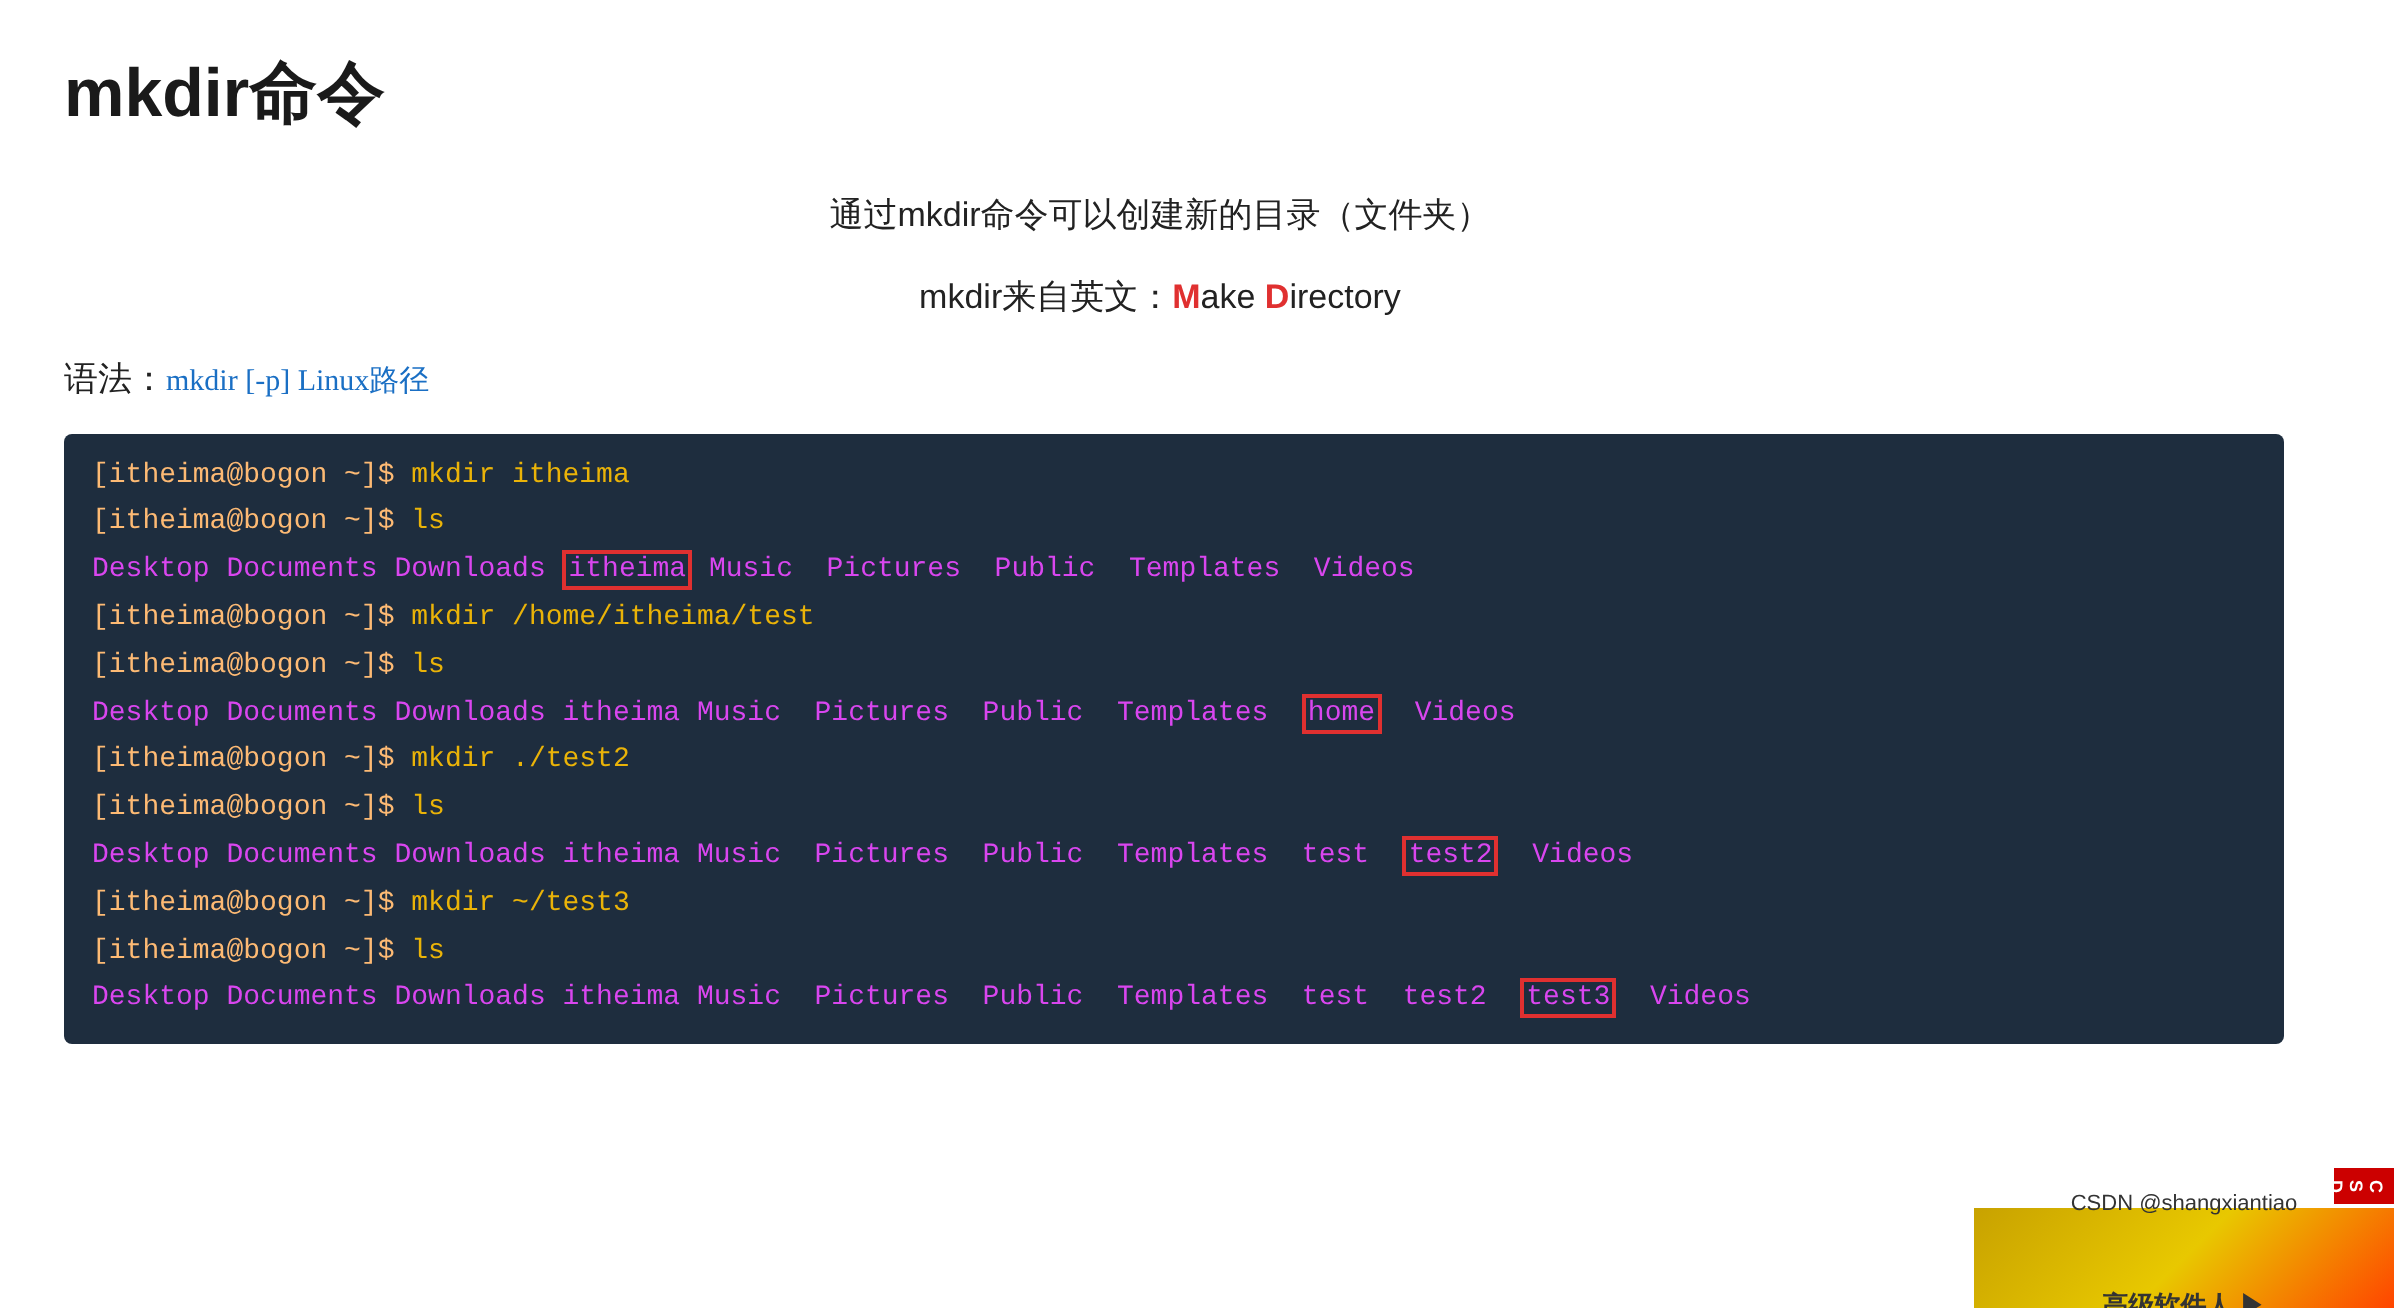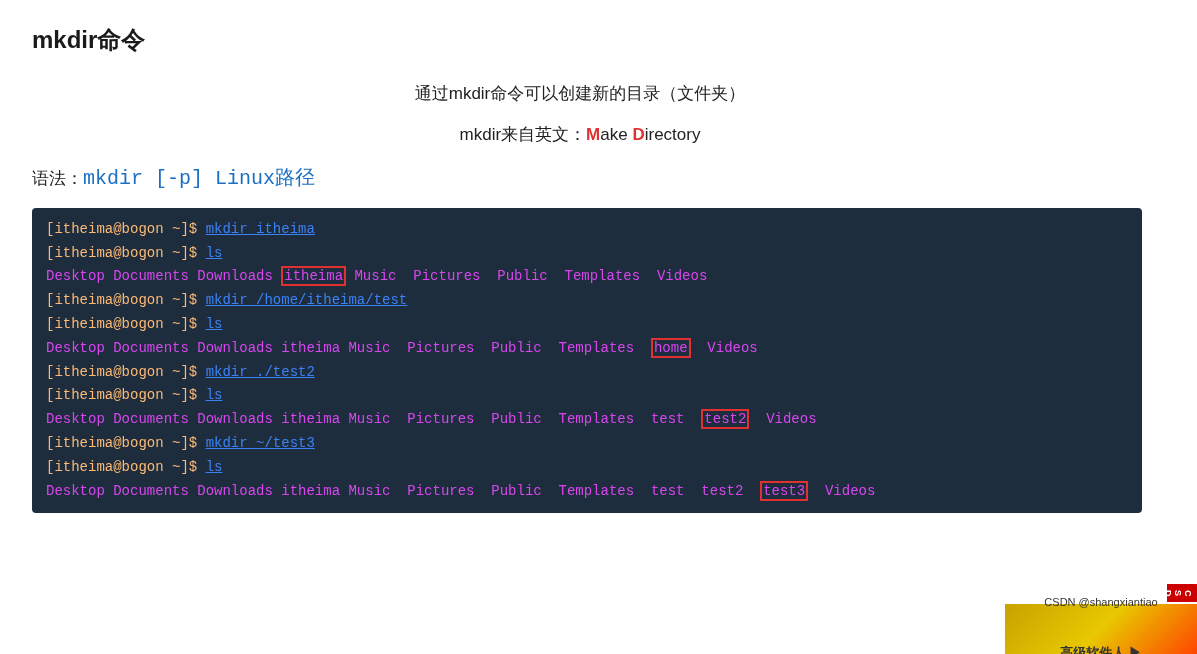--- a/index.html
+++ b/index.html
@@ -11,21 +11,21 @@
       overflow: hidden;
       position: relative;
     }
 
     .content-area {
       padding: 24px 32px 16px 32px;
       max-width: 1160px;
     }
 
     .page-title {
-      font-size: 24px;
+      font-size: 34px;
       font-weight: bold;
       color: #1a1a1a;
       margin-bottom: 24px;
     }
 
     .paragraph {
       font-size: 17px;
       color: #222;
       margin-bottom: 12px;
       line-height: 1.7;
@@ -35,23 +35,23 @@
     .syntax-line {
       font-size: 17px;
       color: #222;
       margin-bottom: 12px;
       line-height: 1.7;
     }
 
     .red-text { color: #e03030; font-weight: bold; }
 
     .code-inline {
-      font-family: Liberation Mono, monospace;
+      font-family: Liberation Serif, serif;
       color: #1a6fc4;
-      font-size: 20px;
+      font-size: 15px;
     }
 
     .bullet-list {
       margin: 8px 0 12px 20px;
     }
 
     .bullet-item {
       font-size: 17px;
       color: #222;
       margin-bottom: 14px;
@@ -70,35 +70,35 @@
       color: #4ab3e8;
       width: 1110px;
     }
 
     .term-line {
       white-space: pre;
       display: block;
     }
 
     .term-prompt { color: #fdba74; }
-    .term-cmd { color: #3b82f6; text-decoration: underline; }
+    .term-cmd { color: #eab308; }
     .term-dir { color: #d946ef; }
 
     .term-highlight {
       border: 2px solid #e03030;
       padding: 0 1px;
       display: inline;
     }
 
     
     .watermark-area {
       position: absolute;
       bottom: 0;
       right: 0;
-      width: 192px;
+      width: 210px;
       height: 50px;
       background: linear-gradient(135deg, #c8a200 0%, #e8c800 50%, #ff4500 100%);
       display: flex;
       align-items: center;
       justify-content: center;
       flex-direction: column;
     }
 
     .watermark-line1 {
       font-size: 11px;

